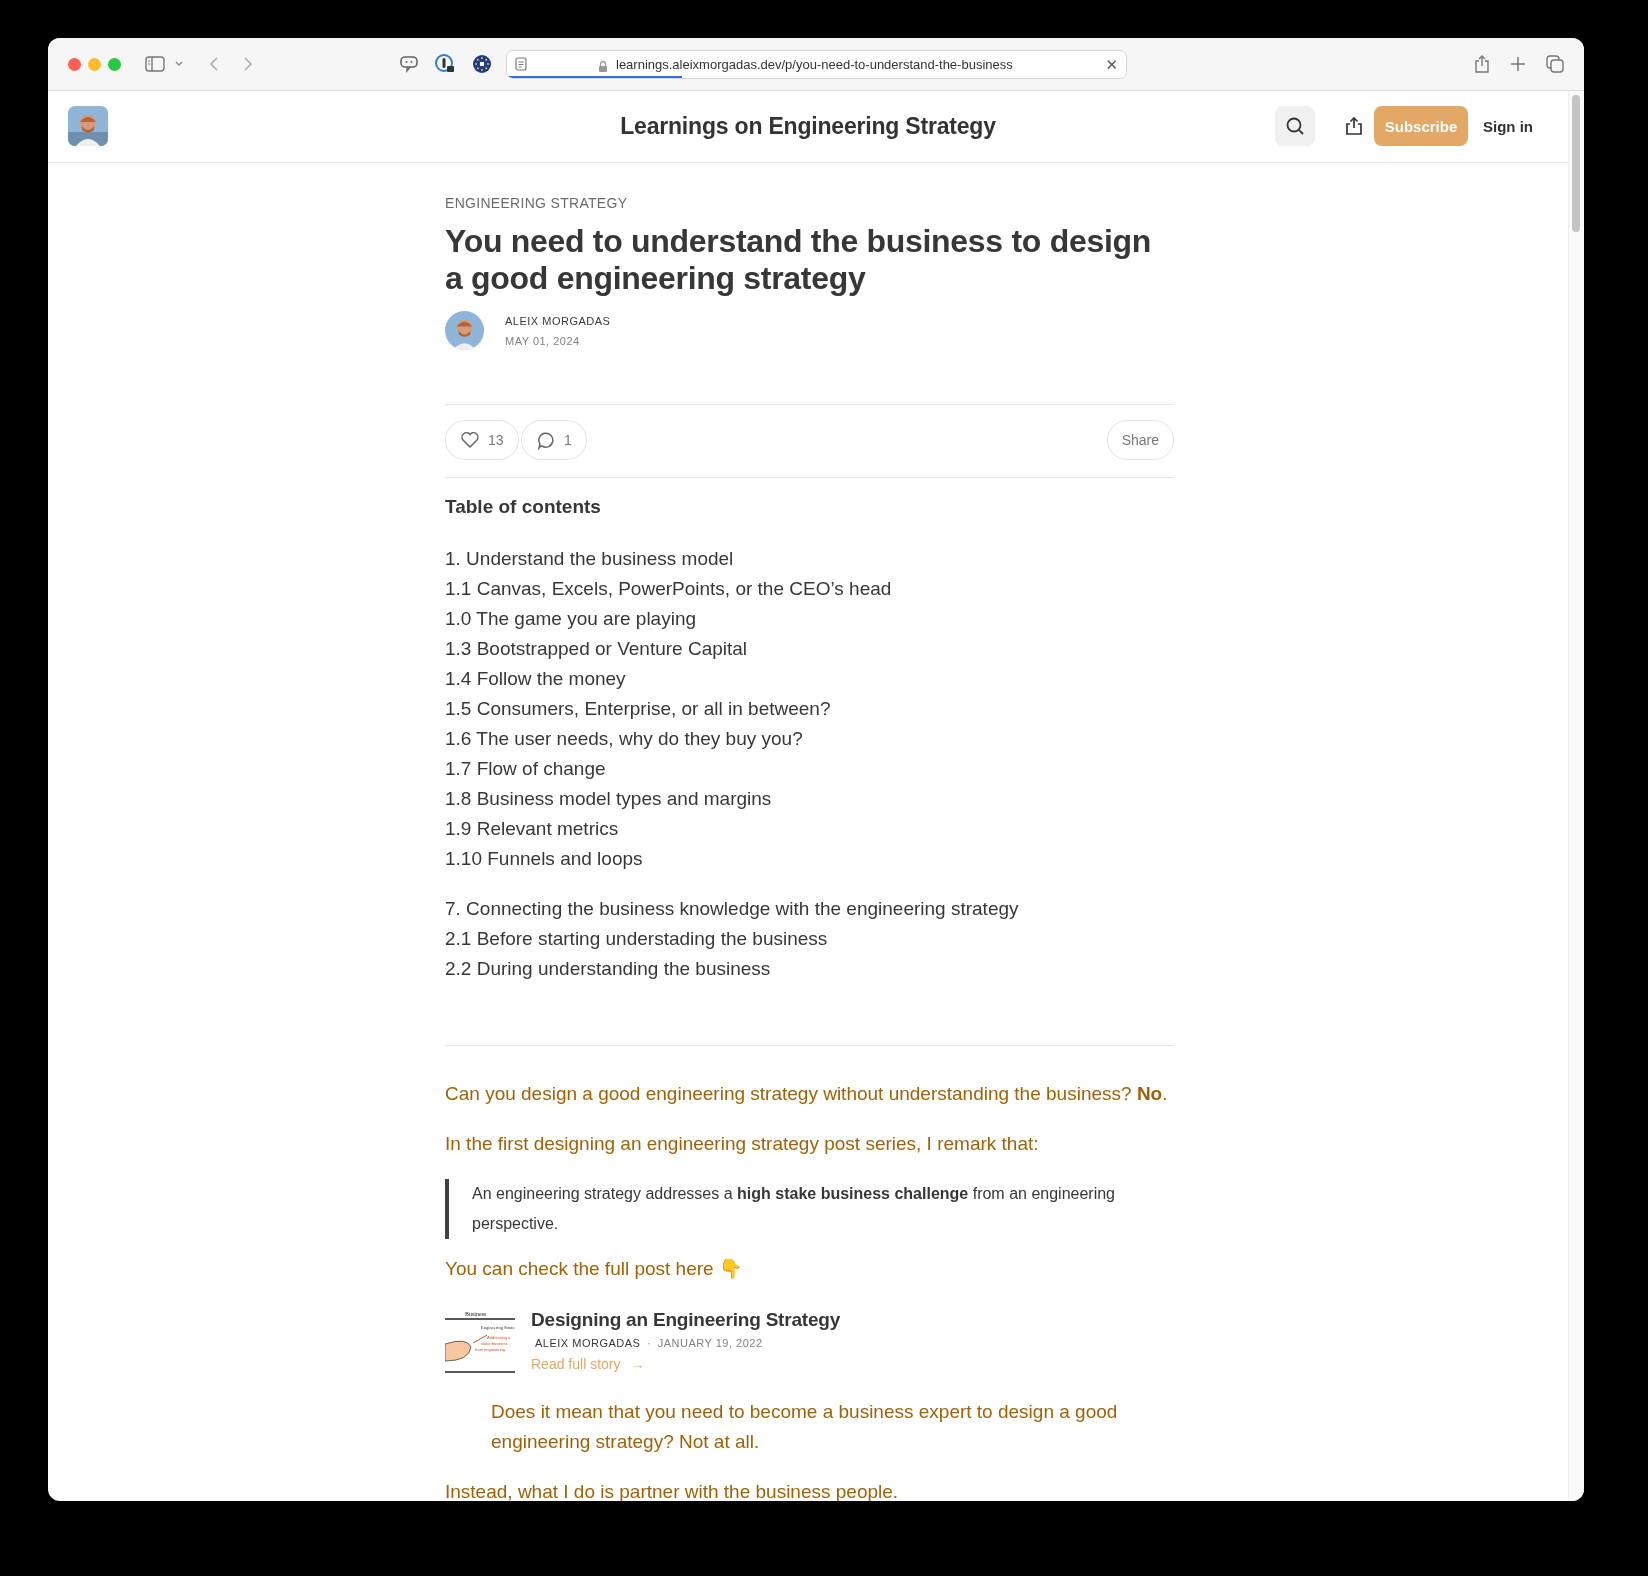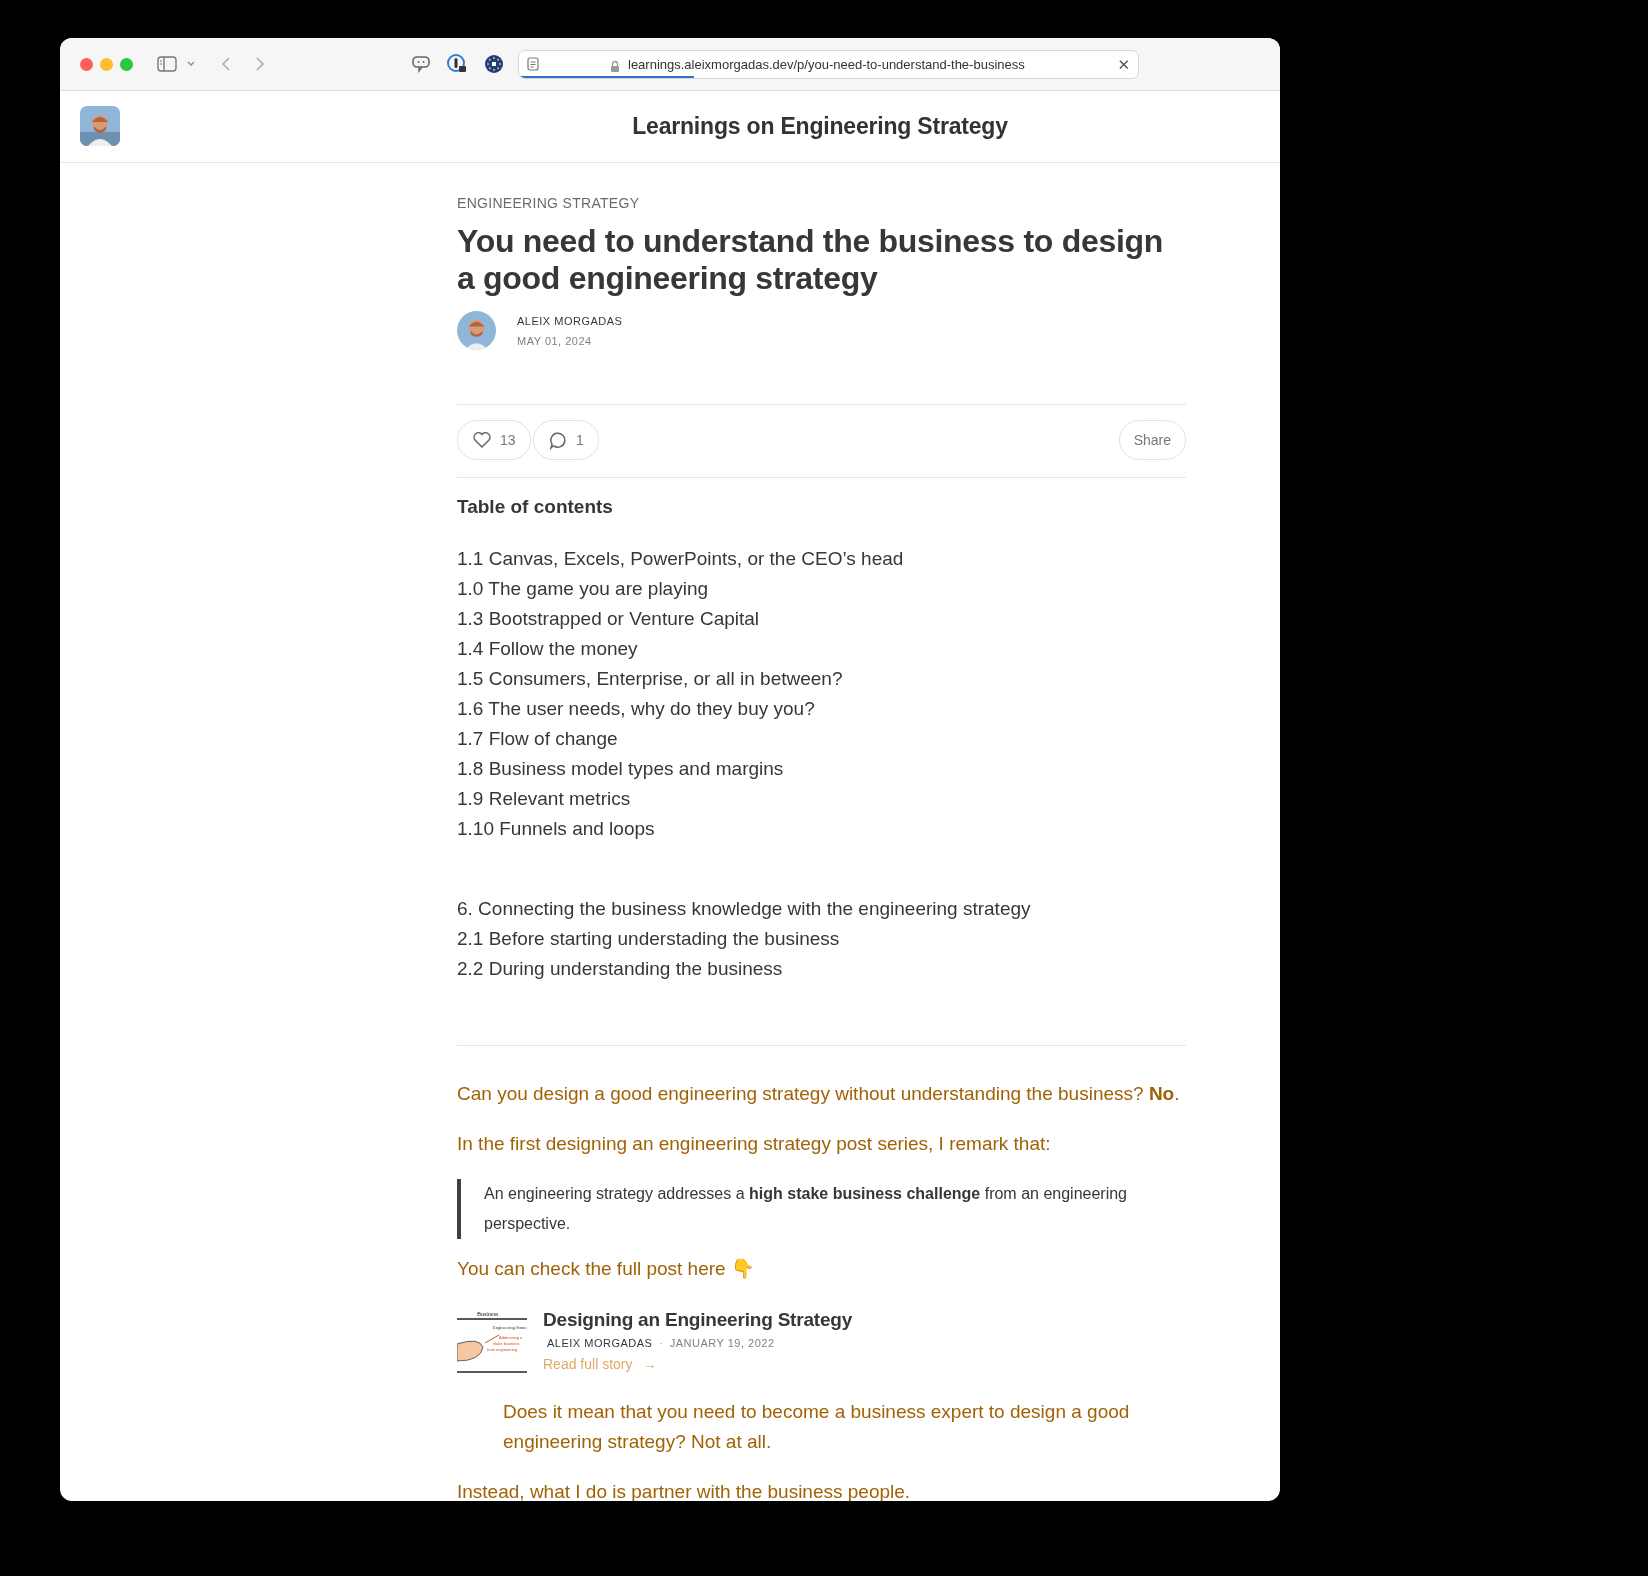--- a/index.html
+++ b/index.html
@@ -1,17 +1,17 @@
 <!DOCTYPE html>
 <html><head>
   <meta charset="utf-8">
   <style>
     * { box-sizing: border-box; margin: 0; padding: 0; }
     html, body { width: 1648px; height: 1576px; background: #000; overflow: hidden; font-family: "Liberation Sans", sans-serif; }
-    .window { position: absolute; left: 60px; top: 38px; width: 1220px; height: 1463px; background: #fff; border-radius: 12px; overflow: hidden; }
+    .window { position: absolute; left: 48px; top: 38px; width: 1536px; height: 1463px; background: #fff; border-radius: 12px; overflow: hidden; }
     .toolbar { position: absolute; left: 0; top: 0; width: 100%; height: 53px; background: #f6f6f6; border-bottom: 1px solid #dcdcdc; }
     .traffic { position: absolute; top: 20px; width: 13px; height: 13px; border-radius: 50%; }
     .tl-red { left: 20px; background: #fe5f57; }
     .tl-yellow { left: 40px; background: #febc2e; }
     .tl-green { left: 60px; background: #28c840; }
     .tb-icon { position: absolute; top: 14px; height: 24px; display: flex; align-items: center; justify-content: center; color: #777; }
     .url-bar { position: absolute; left: 458px; top: 12px; width: 621px; height: 29px; border: 1px solid #d7d7d7; border-radius: 7px; background: #fff; overflow: hidden; }
     .url-progress { position: absolute; left: 0; bottom: 0; width: 175px; height: 2px; background: #2f6fd6; }
     .url-text { position: absolute; left: 109px; top: 6px; font-size: 13px; color: #333; white-space: nowrap; }
     .url-lock { position: absolute; left: 91px; top: 8px; }
@@ -220,34 +220,35 @@
     </div>
     <div class="pill" style="right:0;top:257px;">
       <span>Share</span>
     </div>
 
     <div class="divider" style="top:314px;"></div>
 
     <div class="toc-title" style="top:333px;">Table of contents</div>
 
     <div class="toc" style="top:381px;">
+      <div>1. Understand the business model</div>
       <div>1.1 Canvas, Excels, PowerPoints, or the CEO’s head</div>
       <div>1.0 The game you are playing</div>
       <div>1.3 Bootstrapped or Venture Capital</div>
       <div>1.4 Follow the money</div>
       <div>1.5 Consumers, Enterprise, or all in between?</div>
       <div>1.6 The user needs, why do they buy you?</div>
       <div>1.7 Flow of change</div>
       <div>1.8 Business model types and margins</div>
       <div>1.9 Relevant metrics</div>
       <div>1.10 Funnels and loops</div>
     </div>
 
     <div class="toc" style="top:731px;">
-      <div>6. Connecting the business knowledge with the engineering strategy</div>
+      <div>7. Connecting the business knowledge with the engineering strategy</div>
       <div>2.1 Before starting understading the business</div>
       <div>2.2 During understanding the business</div>
     </div>
 
     <div class="divider" style="top:882px;"></div>
 
     <p class="body-p" style="top:916px;">
       <span>Can you design a good engineering strategy without understanding the business? </span><b class="strong">No</b><span>.</span>
     </p>
     <p class="body-p" style="top:966px;">In the first designing an engineering strategy post series, I remark that:</p>

